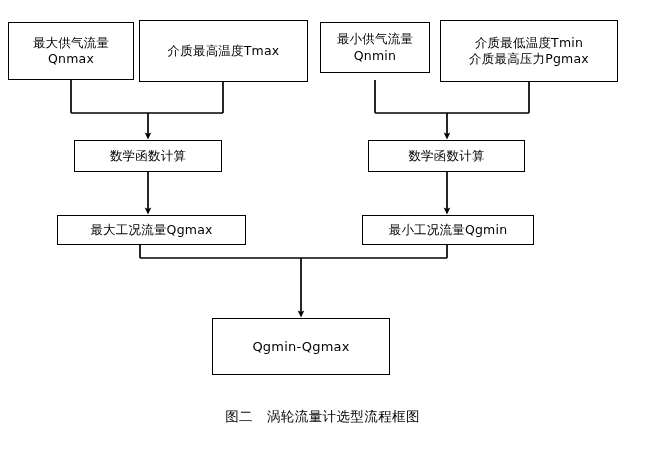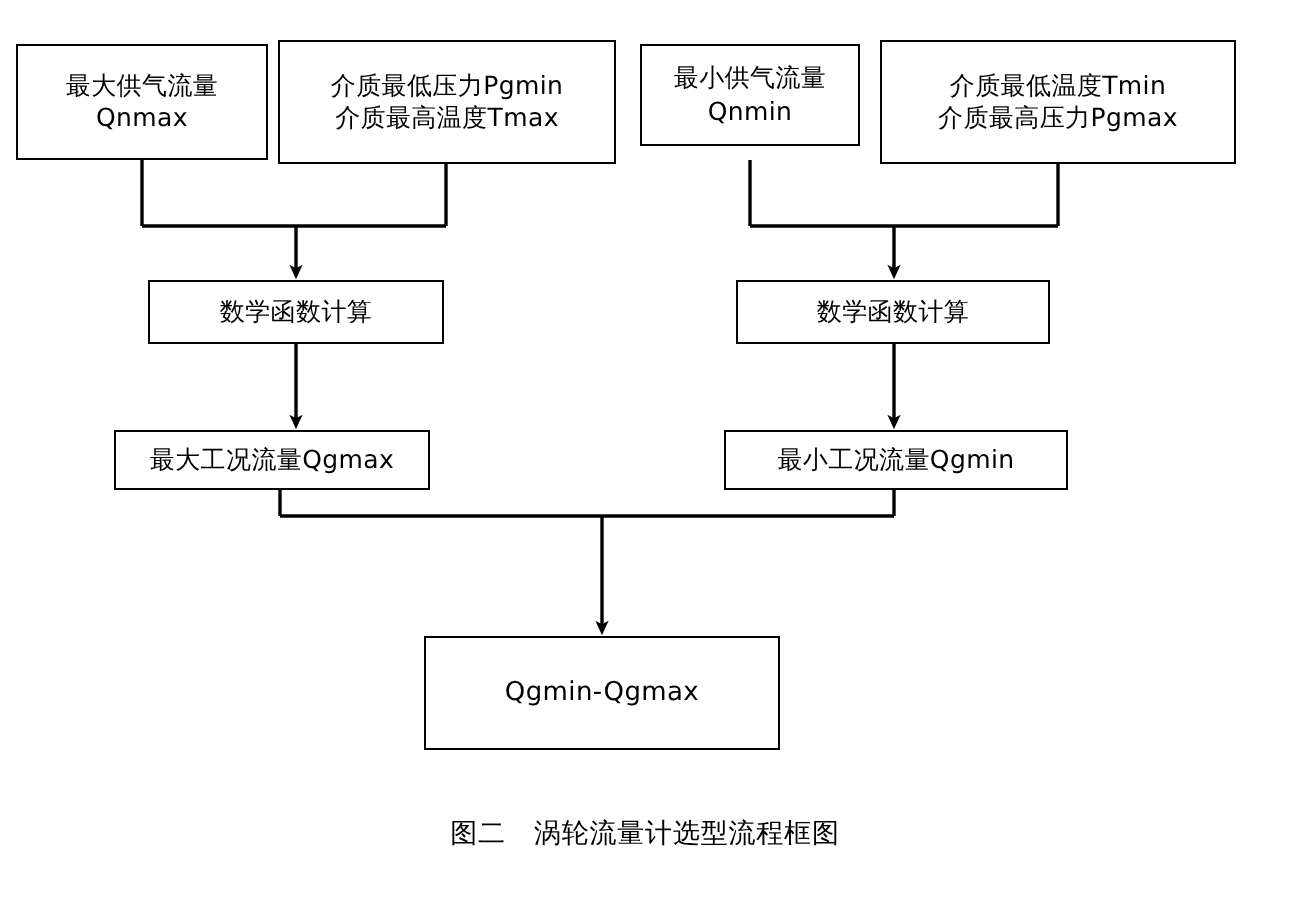--- a/index.html
+++ b/index.html
@@ -42,21 +42,21 @@
   }
   
   #box-qnmax  { left: 8px;   top: 22px;  width: 126px; height: 58px; }
   #box-pgmin  { left: 139px; top: 20px;  width: 169px; height: 62px; }
   #box-qnmin  { left: 320px; top: 22px;  width: 110px; height: 51px; }
   #box-pgmax  { left: 440px; top: 20px;  width: 178px; height: 62px; }
   
   #box-calc-left  { left: 74px;  top: 140px; width: 148px; height: 32px; }
   #box-calc-right { left: 368px; top: 140px; width: 157px; height: 32px; }
   
-  #box-qgmax { left: 57px;  top: 215px; width: 158px; height: 30px; }
+  #box-qgmax { left: 57px;  top: 215px; width: 189px; height: 30px; }
   #box-qgmin { left: 362px; top: 215px; width: 172px; height: 30px; }
   
   #box-range { left: 212px; top: 318px; width: 178px; height: 57px; font-size: 13px; }
 
   #caption {
     position: absolute;
     left: 0;
     top: 408px;
     width: 645px;
     text-align: center;
@@ -98,21 +98,20 @@
     <path d="M301,258 L301,314" marker-end="url(#arrowhead)"></path>
   </g>
 </svg>
 
 <div class="node" id="box-qnmax">
   <span class="ln">最大供气流量</span>
   <span class="ln">Qnmax</span>
 </div>
 
 <div class="node" id="box-pgmin">
-  <span class="ln">介质最低压力Pgmin</span>
   <span class="ln">介质最高温度Tmax</span>
 </div>
 
 <div class="node" id="box-qnmin">
   <span class="ln">最小供气流量</span>
   <span class="ln">Qnmin</span>
 </div>
 
 <div class="node" id="box-pgmax">
   <span class="ln">介质最低温度Tmin</span>

